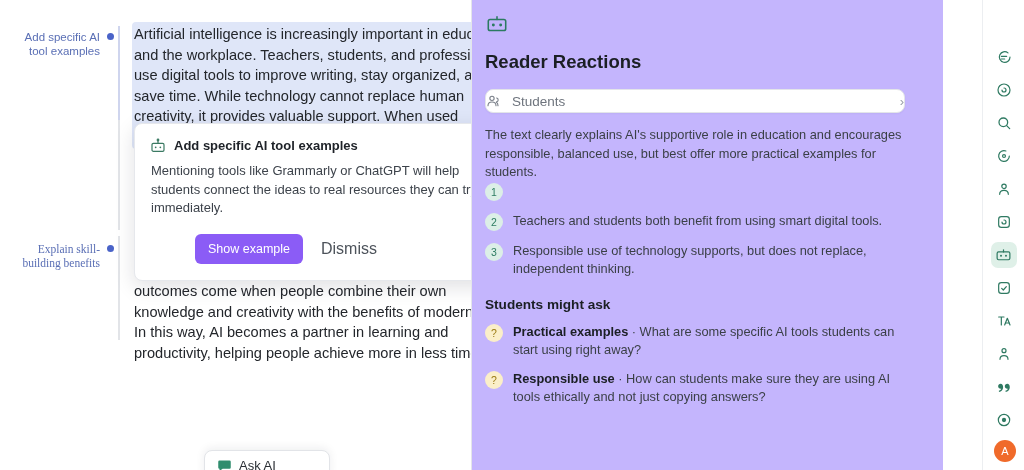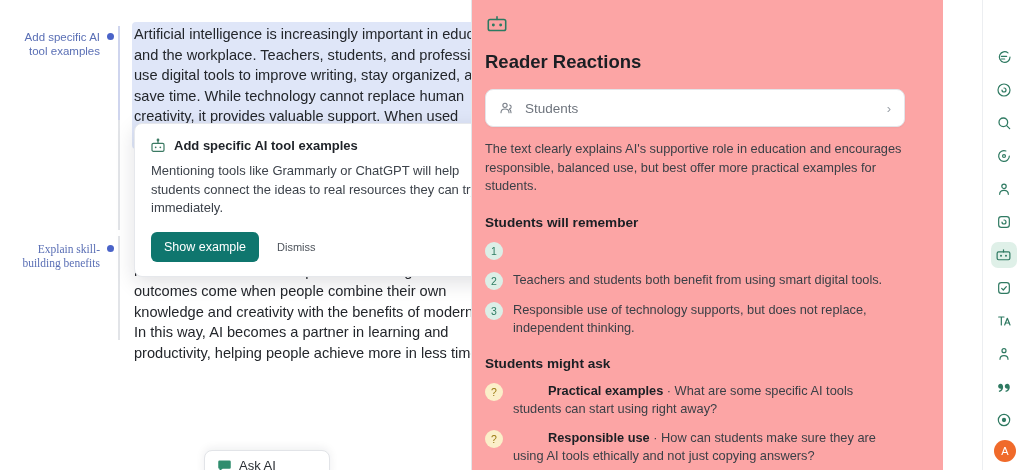--- a/index.html
+++ b/index.html
@@ -119,33 +119,34 @@
     color: #1e2228;
   }
   .sc-body {
     font-size: 13px;
     line-height: 18.5px;
     color: #3d434b;
     margin: 0 0 14px 2px;
   }
   .sc-actions { display: flex; align-items: center; gap: 10px; margin-left: 2px;}
   .btn-primary {
-    background: #0f766e;
+    background: #8b5cf6;
     color: #ffffff;
     font-size: 12.5px;
     border: none;
     border-radius: 6px;
     padding: 8px 13px;
     cursor: pointer;
     font-family: "Liberation Sans", sans-serif;
+    margin-left: 44px;
   }
   .btn-ghost {
     background: transparent;
     color: #4d535b;
-    font-size: 11px;
+    font-size: 16px;
     border: none;
     padding: 8px 8px;
     cursor: pointer;
     font-family: "Liberation Sans", sans-serif;
   }
 
   
   .ask-ai {
     position: absolute;
     left: 204px;
@@ -163,21 +164,21 @@
     cursor: pointer;
   }
   .ask-ai .aa-icon { color: #2f8d6e; display:flex; align-items:center;}
   .ask-ai .aa-label { font-size: 13px; color: #2a2e34; }
 
   
   .right-panel {
     width: 471px;
     height: 470px;
     position: relative;
-    background: #fca5a5;
+    background: #c4b5fd;
     padding: 0;
     overflow: hidden;
   }
   .rp-inner {
     position: absolute;
     left: 13px;
     top: 0;
     width: 420px;
     height: 470px;
   }
@@ -187,26 +188,26 @@
     color: #2b7a61;
     display: flex; align-items: center;
   }
   .rp-title {
     font-size: 18.5px;
     font-weight: bold;
     color: #1b1f24;
     margin: 14px 0 16px 0;
   }
   .audience-select {
-    height: 38px;
+    height: 24px;
     border: 1px solid #e3e5e9;
     border-radius: 8px;
     display: flex;
     align-items: center;
-    padding: 0 13px;
+    padding: 0 0;
     gap: 10px;
     background: #fff;
     cursor: pointer;
     box-shadow: 0 1px 2px rgba(20,24,40,0.04);
   }
   .audience-select .as-icon { color: #7b818a; display:flex; align-items:center;}
   .audience-select .as-value { flex: 1; font-size: 13.5px; color: #6e747d; }
   .audience-select .as-chevron { color: #9aa0a8; font-size: 13px; }
 
   .summary-text {
@@ -256,21 +257,21 @@
     color: #9a7a11;
     font-size: 10.5px;
     display: flex; align-items: center; justify-content: center;
     margin-top: 1px;
   }
   .ask-text {
     font-size: 12.8px;
     line-height: 18px;
     color: #3a3f46;
   }
-  .ask-text b { color: #1b1f24; margin-left: 35px; }
+  .ask-text b { color: #1b1f24; }
 
   
   .rail {
     position: absolute;
     right: 0; top: 0;
     width: 42px;
     height: 470px;
     background: #ffffff;
     border-left: 1px solid #eceef1;
     display: flex;
@@ -378,21 +379,20 @@
             <path d="M16 7.5a3 3 0 0 1 0 5.8"></path>
             <path d="M18 19c0-2.4-1-4.2-2.5-5"></path>
           </svg>
         </span>
         <span class="as-value" title="Students">Students</span>
         <span class="as-chevron">›</span>
       </div>
 
       <p class="summary-text">The text clearly explains AI's supportive role in education and encourages responsible, balanced use, but best offer more practical examples for students.</p>
 
-      <div class="section-head">Students will remember</div>
 
       <div class="rem-item">
         <span class="rem-badge">1</span>
       </div>
       <div class="rem-item">
         <span class="rem-badge">2</span>
         <span class="rem-text">Teachers and students both benefit from using smart digital tools.</span>
       </div>
       <div class="rem-item">
         <span class="rem-badge">3</span>

